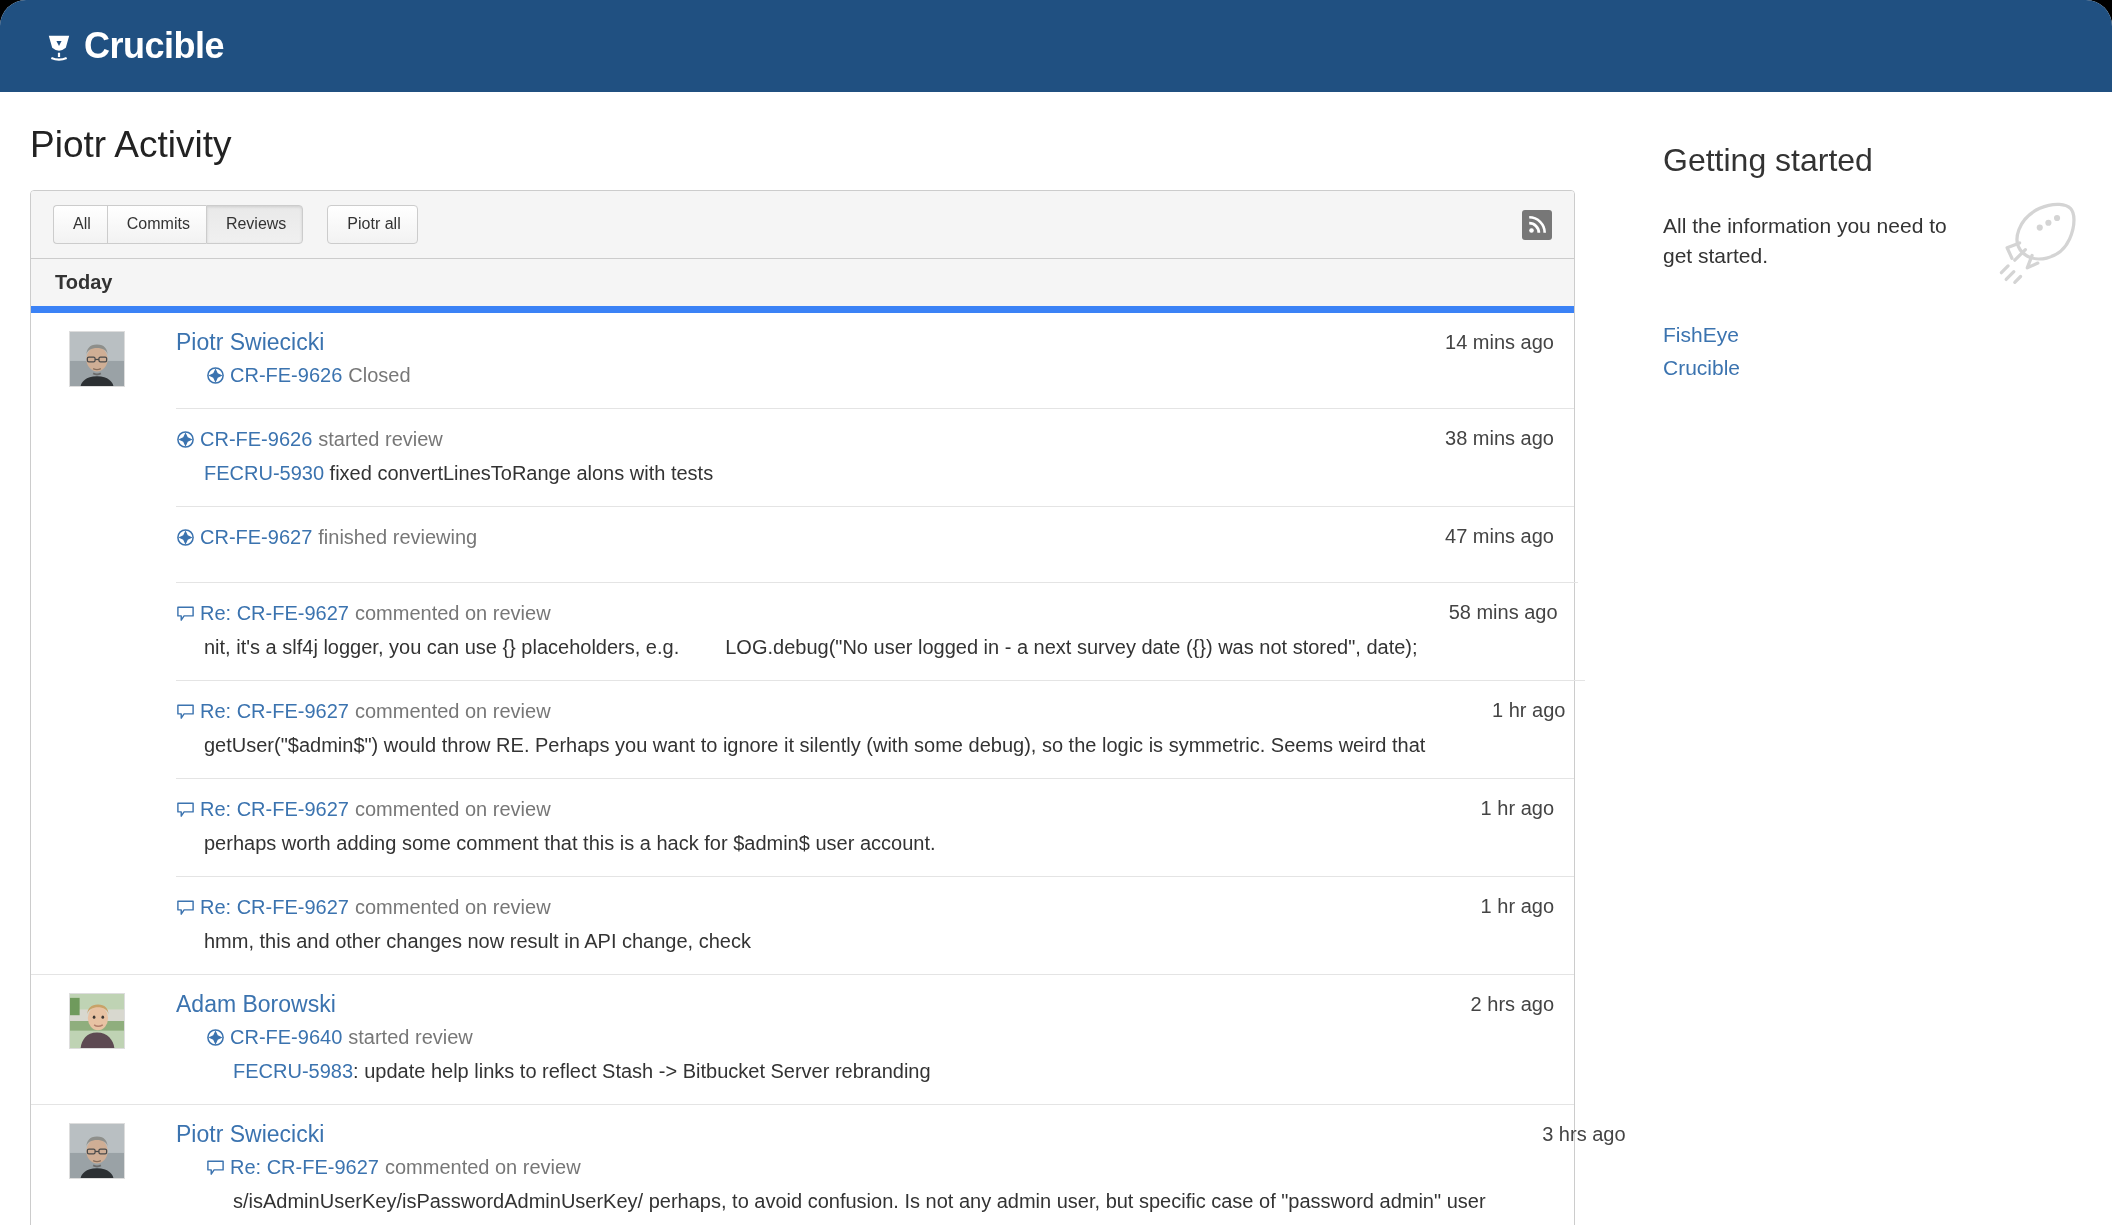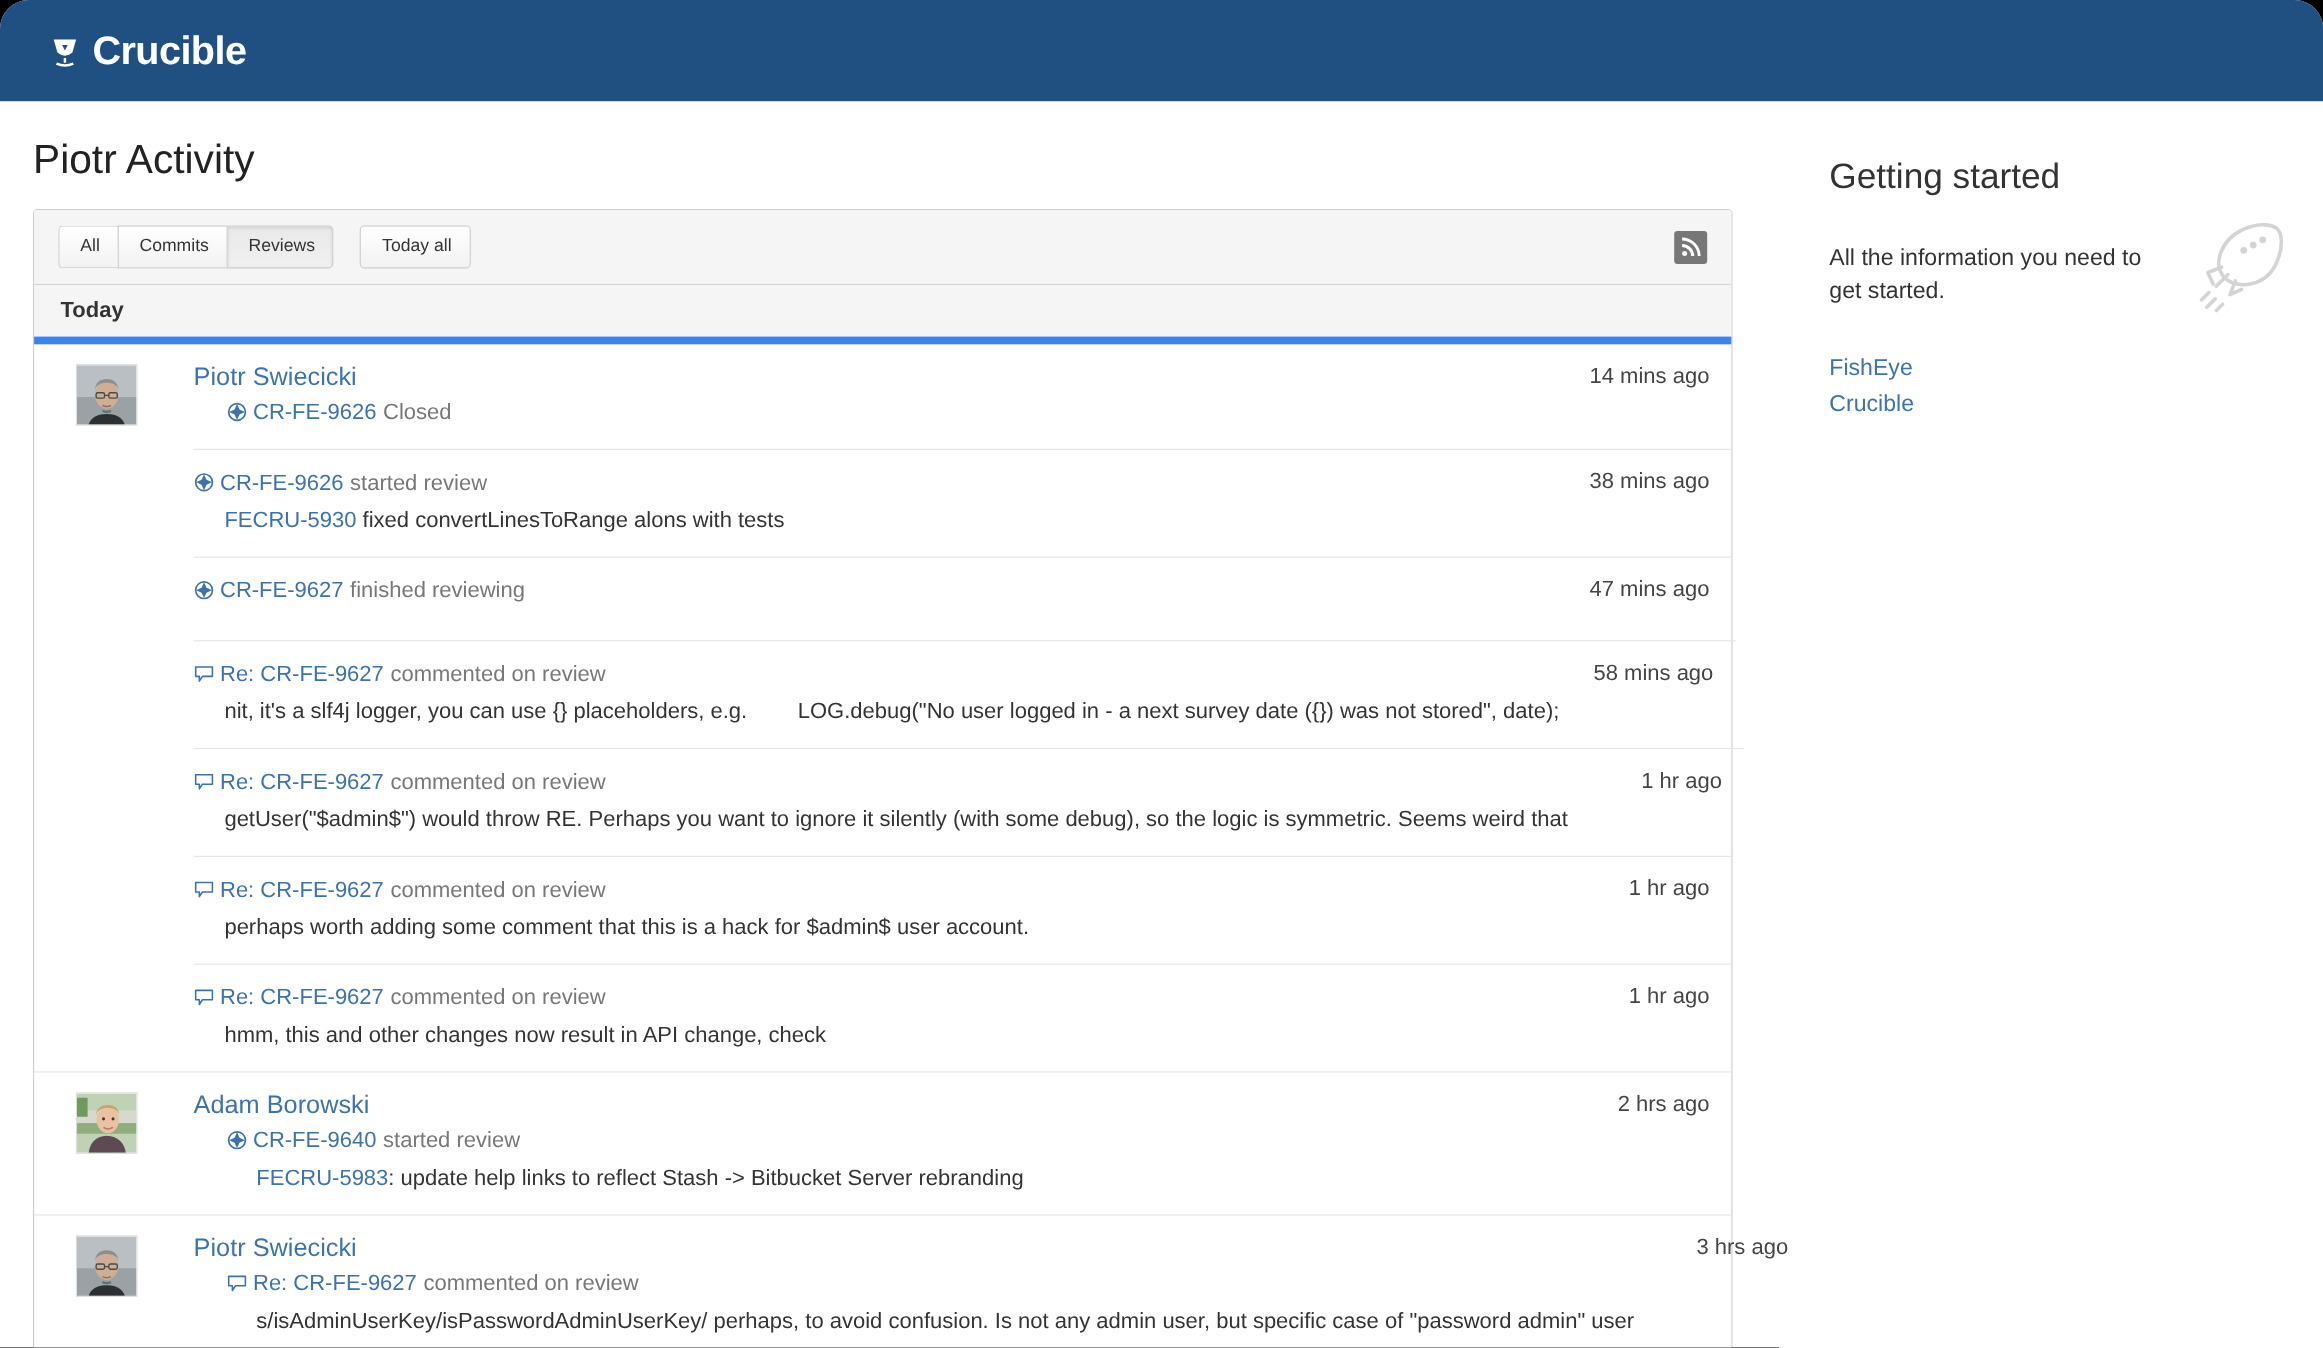--- a/index.html
+++ b/index.html
@@ -181,21 +181,21 @@
 
   
   #side-title {
     font-size: 32px;
     color: #333;
     font-weight: normal;
     margin: 0 0 32px 0;
   }
   .side-body {
     display: flex;
-    align-items: center;
+    align-items: flex-start;
   }
   #side-desc {
     font-size: 21px;
     color: #333;
     line-height: 1.45;
     max-width: 320px;
     margin: 0;
   }
   .rocket { margin-left: 14px; margin-top: -18px; flex: 0 0 auto; }
   #side-links { margin-top: 30px; }
@@ -232,21 +232,21 @@
       <h1 id="page-title">Piotr Activity</h1>
 
       <div id="activity-panel">
 
         <div id="toolbar">
           <div class="btn-group">
             <button class="btn">All</button>
             <button class="btn">Commits</button>
             <button class="btn is-selected">Reviews</button>
           </div>
-          <button class="btn" id="expand-all-btn">Today all</button>
+          <button class="btn" id="expand-all-btn">Piotr all</button>
           <div class="toolbar-spacer"></div>
           <div id="rss-btn">
             <svg width="20" height="20" viewBox="0 0 20 20">
               <circle cx="4.5" cy="15.5" r="2.3" fill="#fff"></circle>
               <path d="M2.2 9.6 A8.2 8.2 0 0 1 10.4 17.8 L13.2 17.8 A11 11 0 0 0 2.2 6.8 Z" fill="#fff"></path>
               <path d="M2.2 3.6 A14.2 14.2 0 0 1 16.4 17.8 L19 17.8 A16.8 16.8 0 0 0 2.2 1 Z" fill="#fff"></path>
             </svg>
           </div>
         </div>
 

